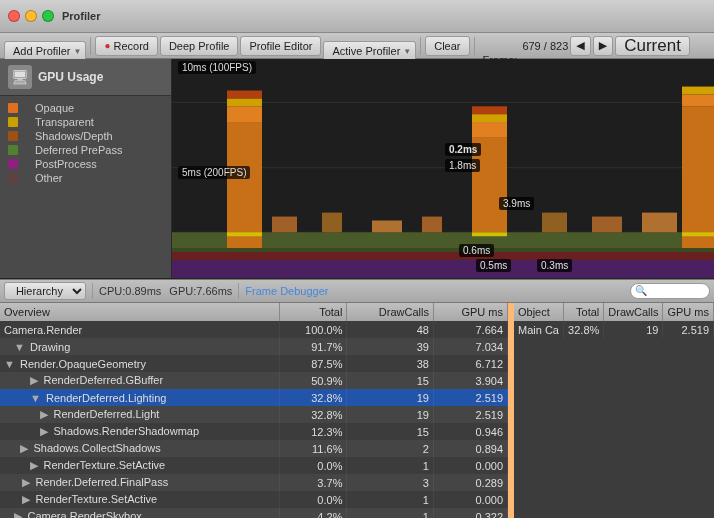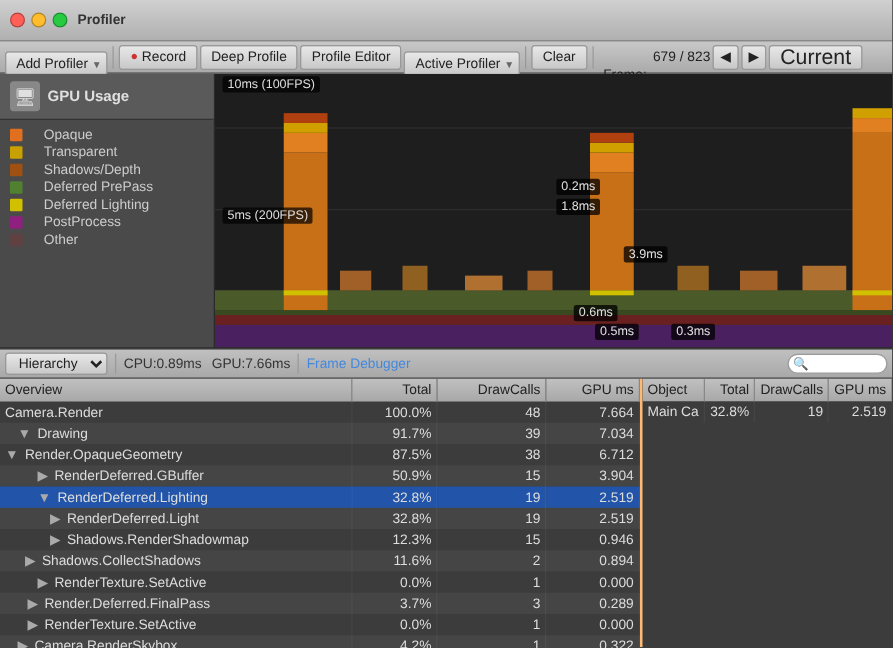--- a/index.html
+++ b/index.html
@@ -206,20 +206,21 @@
       border-bottom: 1px solid #777;
     }
     .hier-select {
       background: linear-gradient(to bottom, #e8e8e8, #c8c8c8);
       border: 1px solid #999;
       border-radius: 3px;
       padding: 1px 6px;
       font-size: 11px;
       color: #222;
       height: 18px;
+      text-align: right;
     }
     .stats-text {
       font-size: 11px;
       color: #333;
     }
     .separator-v {
       width: 1px;
       height: 16px;
       background: #999;
       margin: 0 2px;
@@ -229,21 +230,21 @@
       border: 1px solid #999;
       border-radius: 8px;
       padding: 1px 6px;
       font-size: 11px;
       height: 16px;
       width: 80px;
     }
     #left-table {
       flex: 1;
       overflow-y: auto;
-      border-right: 2px solid #fdba74;
+      border-right: 6px solid #fdba74;
     }
     #right-table {
       width: 200px;
       overflow-y: auto;
     }
 
     table {
       width: 100%;
       border-collapse: collapse;
     }
@@ -383,24 +384,20 @@
             </div>
             <div class="legend-item">
               <div class="legend-color" style="background: rgb(160, 80, 16);"></div>
               <span class="legend-label">Shadows/Depth</span>
             </div>
             <div class="legend-item">
               <div class="legend-color" style="background: rgb(80, 128, 48);"></div>
               <span class="legend-label">Deferred PrePass</span>
             </div>
             <div class="legend-item">
-              <div class="legend-color" style="background: rgb(208, 192, 0);"></div>
-              <span class="legend-label">Deferred Lighting</span>
-            </div>
-            <div class="legend-item">
               <div class="legend-color" style="background: rgb(144, 32, 128);"></div>
               <span class="legend-label">PostProcess</span>
             </div>
             <div class="legend-item">
               <div class="legend-color" style="background: rgb(96, 64, 64);"></div>
               <span class="legend-label">Other</span>
             </div>
           </div>
       </div>
 
@@ -444,21 +441,21 @@
           <rect x="510" y="220" width="32" height="5" fill="#d0c000"></rect>
 
           <rect x="0" y="255" width="542" height="23" fill="#4a2060"></rect>
 
           <rect x="0" y="245" width="542" height="10" fill="#6a2020"></rect>
         </svg>
 
         
         <div class="fps-label" style="left:6px;top:2px;">10ms (100FPS)</div>
         <div class="fps-label" style="left:6px;top:107px;">5ms (200FPS)</div>
-        <div class="ms-label" style="left:273px;top:84px;">0.2ms</div>
+        <div class="ms-label" style="left:273px;top:84px;font-weight:bold;">0.2ms</div>
         <div class="ms-label" style="left:273px;top:100px;">1.8ms</div>
         <div class="ms-label" style="left:327px;top:138px;">3.9ms</div>
         <div class="ms-label" style="left:287px;top:185px;">0.6ms</div>
         <div class="ms-label" style="left:304px;top:200px;">0.5ms</div>
         <div class="ms-label" style="left:365px;top:200px;">0.3ms</div>
       </div>
     </div>
 
     <div id="bottom-section">
 

